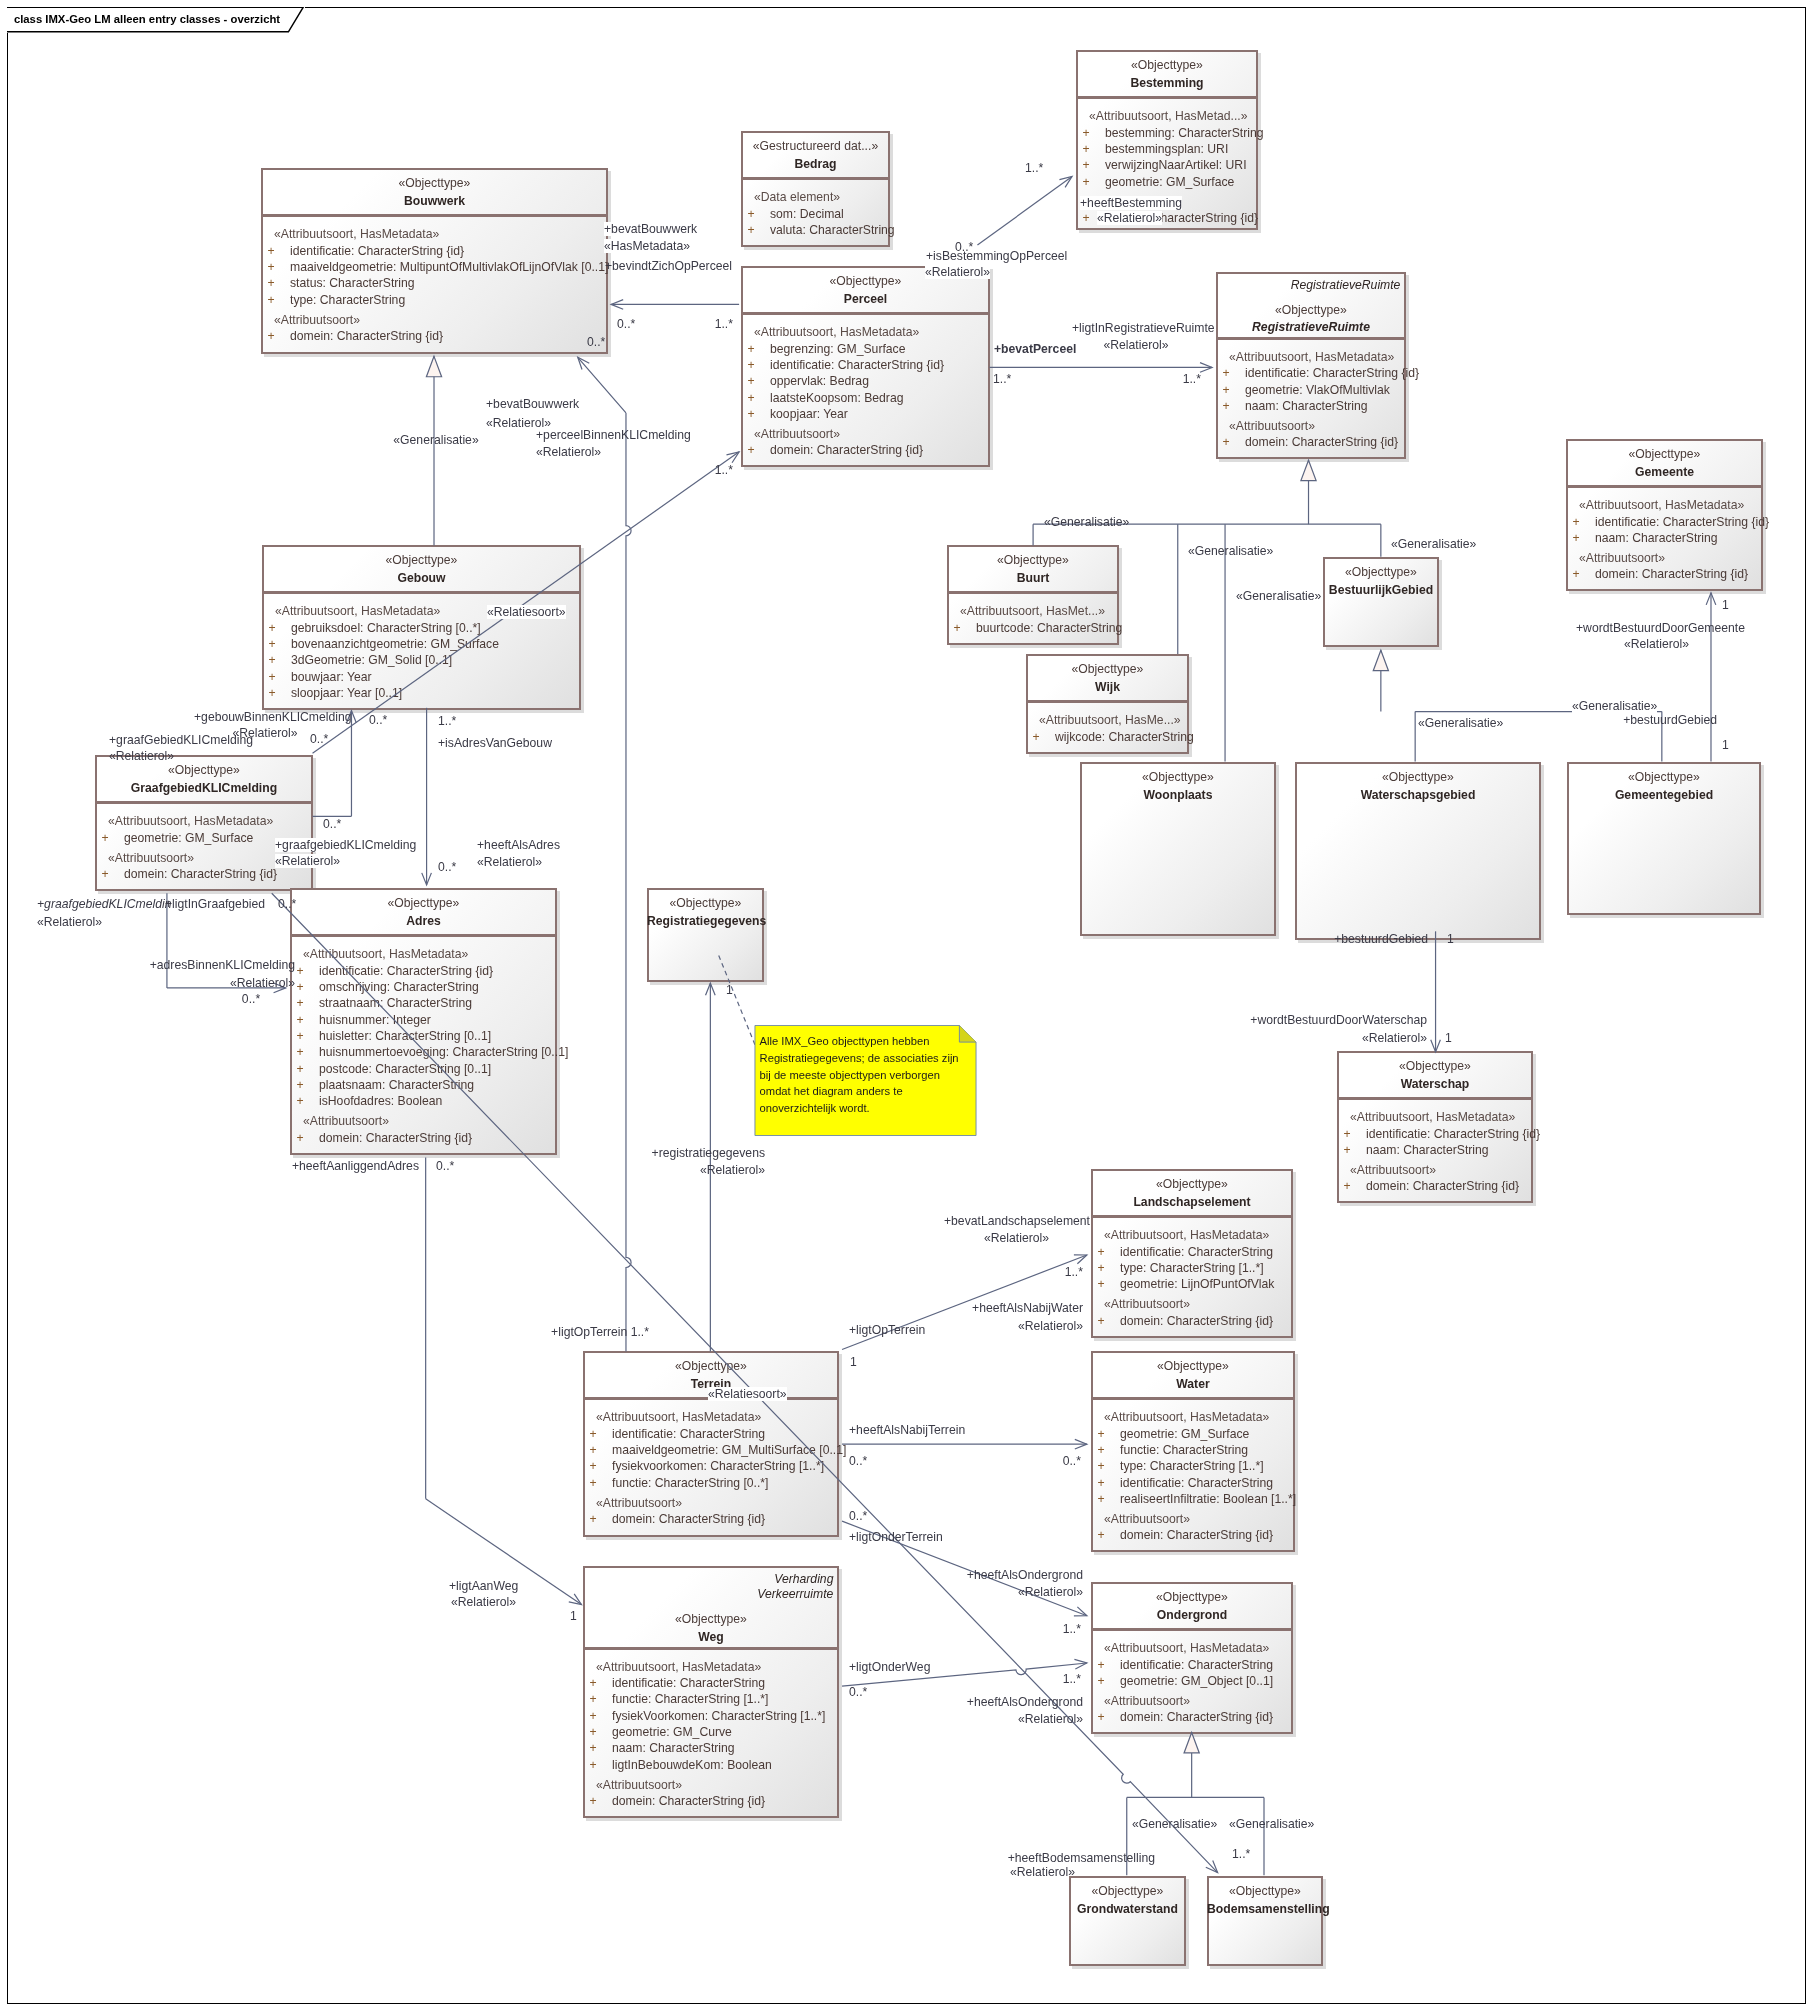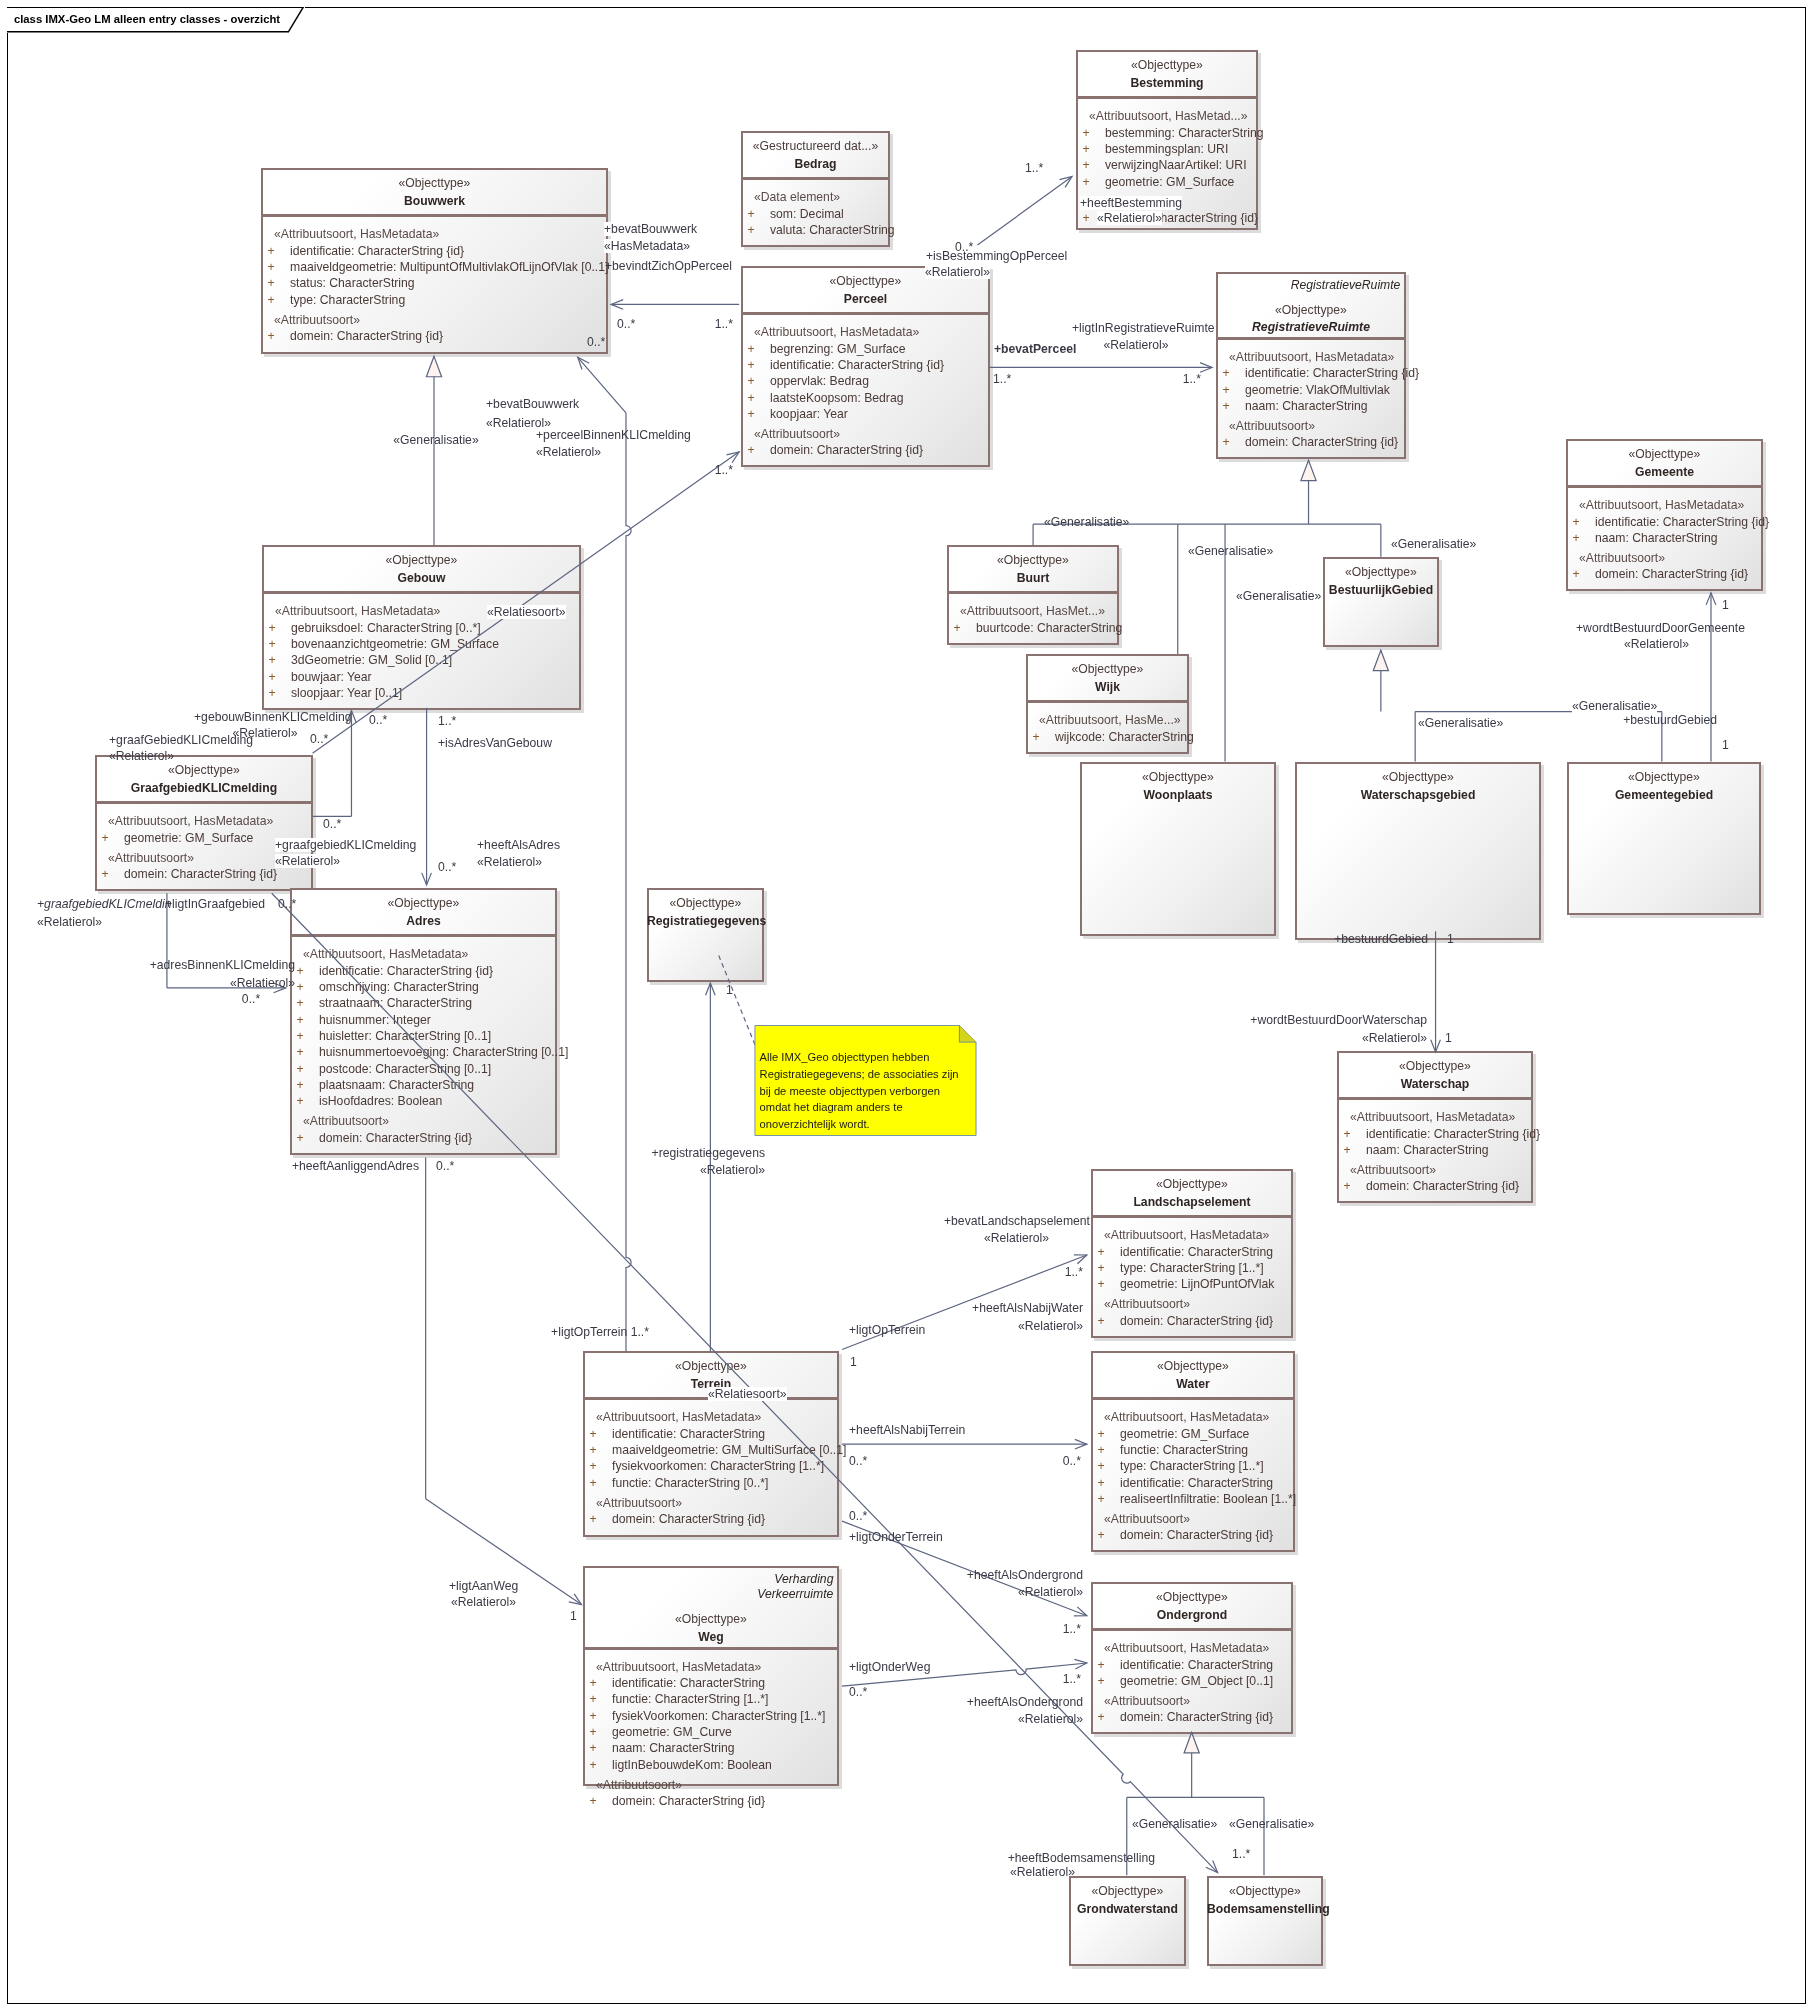--- a/index.html
+++ b/index.html
@@ -16,21 +16,21 @@
              background:linear-gradient(135deg,#ffffff 0%,#ffffff 22%,#eeeeee 70%,#e0e0e0 100%);}
   .cls .hline{position:absolute;left:0;right:0;height:2.8px;background:var(--bd);}
   .cls .stereo{position:absolute;left:0;right:0;text-align:center;font-size:12.2px;color:#4b3c39;}
   .cls .nm{position:absolute;left:0;right:0;text-align:center;font-size:12.2px;font-weight:bold;color:#2f2624;}
   .cls .topline{position:absolute;right:5.6px;text-align:right;font-size:12.2px;font-style:italic;color:#2f2624;}
   .cls .gstereo{position:absolute;font-size:12.2px;color:#5a4b47;white-space:nowrap;}
   .cls .attr{position:absolute;font-size:12.2px;color:#4a3a36;white-space:nowrap;}
   .cls .plus{position:absolute;font-size:12.2px;color:#8a5a2a;}
   svg#wires{position:absolute;left:0;top:0;width:1813px;height:2011px;z-index:22;overflow:visible;pointer-events:none;}
   .note{position:absolute;z-index:25;}
-  .note .nl{position:absolute;font-size:11.2px;color:#1a1a1a;white-space:nowrap;margin-top:16px;}
+  .note .nl{position:absolute;font-size:11.2px;color:#1a1a1a;white-space:nowrap;}
   .lblbg{position:absolute;z-index:30;font-size:12.2px;color:#3a3a46;white-space:nowrap;background:#fff;}
 </style>
 </head>
 <body>
 
 <div id="canvas">
   <div id="frame"></div>
   <svg id="wires" viewBox="0 0 1955 2168" width="1813" height="2011">
       <defs></defs>
       <g>
@@ -424,21 +424,21 @@
       <div class="plus" style="left:6.5px;top:108px">+</div>
       <div class="attr" style="left:29px;top:108px">type: CharacterString [1..*]</div>
       <div class="plus" style="left:6.5px;top:125px">+</div>
       <div class="attr" style="left:29px;top:125px">identificatie: CharacterString</div>
       <div class="plus" style="left:6.5px;top:141px">+</div>
       <div class="attr" style="left:29px;top:141px">realiseertInfiltratie: Boolean [1..*]</div>
       <div class="gstereo" style="left:13px;top:161px">«Attribuutsoort»</div>
       <div class="plus" style="left:6.5px;top:177px">+</div>
       <div class="attr" style="left:29px;top:177px">domein: CharacterString {id}</div>
     </div>
-    <div class="cls" style="left: 583px; top: 1566px; width: 256px; height: 220px; --bd: #8a7270;">
+    <div class="cls" style="left: 583px; top: 1566px; width: 256px; height: 252px; --bd: #8a7270;">
       <div class="shadow"></div>
       <div class="body"></div>
       <div class="hline" style="top:81px"></div>
       <div class="topline" style="top:5.6px">Verharding</div>
       <div class="topline" style="top:21.3px">Verkeerruimte</div>
       <div class="stereo" style="top:46px">«Objecttype»</div>
       <div class="nm" style="top:64px">Weg</div>
       <div class="gstereo" style="left:13px;top:94px">«Attribuutsoort, HasMetadata»</div>
       <div class="plus" style="left:6.5px;top:110px">+</div>
       <div class="attr" style="left:29px;top:110px">identificatie: CharacterString</div>

